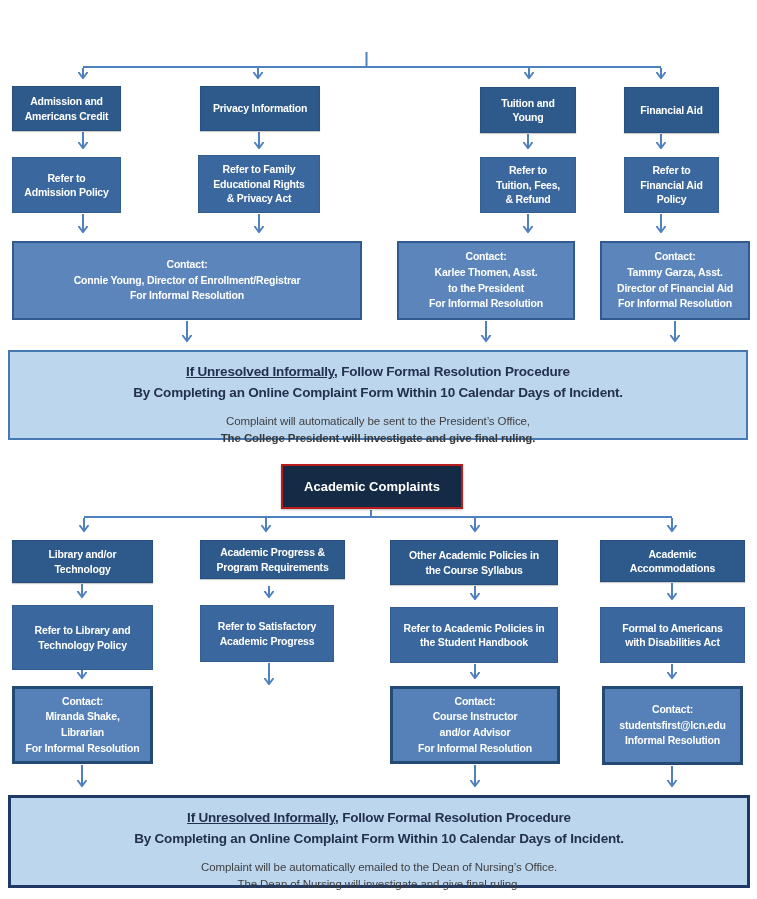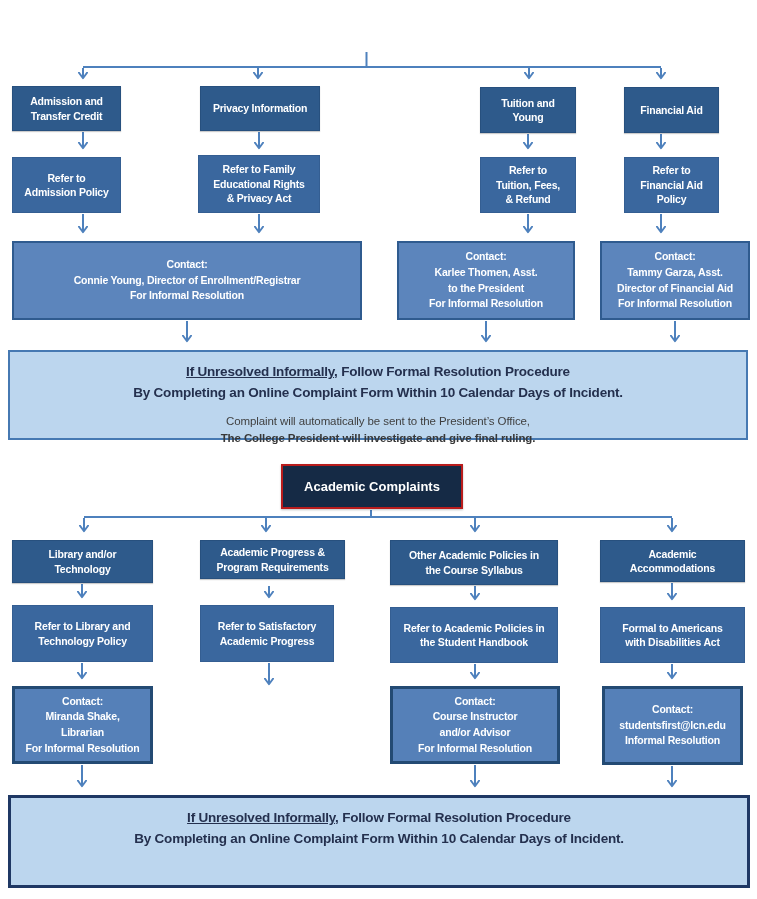--- a/index.html
+++ b/index.html
@@ -128,21 +128,21 @@
 
       <path d="M82,765 V786" marker-end="url(#arr)"></path>
       <path d="M475,765 V786" marker-end="url(#arr)"></path>
       <path d="M672,766 V786" marker-end="url(#arr)"></path>
     </g>
   </svg>
 
 
   <div class="box branch-box" style="left:12px;top:86px;width:109px;height:45px;">
     <span class="lbl">Admission and
-Transfer Credit</span>
+Americans Credit</span>
   </div>
   <div class="box branch-box" style="left:200px;top:86px;width:120px;height:45px;">
     <span class="lbl">Privacy Information</span>
   </div>
   <div class="box branch-box" style="left:480px;top:87px;width:96px;height:46px;">
     <span class="lbl">Tuition and
 Young</span>
   </div>
   <div class="box branch-box" style="left:624px;top:87px;width:95px;height:46px;">
     <span class="lbl">Financial Aid</span>
@@ -211,21 +211,21 @@
   </div>
   <div class="box branch-box" style="left:390px;top:540px;width:168px;height:45px;">
     <span class="lbl">Other Academic Policies in
 the Course Syllabus</span>
   </div>
   <div class="box branch-box" style="left:600px;top:540px;width:145px;height:42px;">
     <span class="lbl">Academic
 Accommodations</span>
   </div>
 
-  <div class="box refer-box" style="left:12px;top:605px;width:141px;height:57px;">
+  <div class="box refer-box" style="left:12px;top:605px;width:141px;height:65px;">
     <span class="lbl">Refer to Library and
 Technology Policy</span>
   </div>
   <div class="box refer-box" style="left:200px;top:605px;width:134px;height:57px;">
     <span class="lbl">Refer to Satisfactory
 Academic Progress</span>
   </div>
   <div class="box refer-box" style="left:390px;top:607px;width:168px;height:56px;">
     <span class="lbl">Refer to Academic Policies in
 the Student Handbook</span>
@@ -251,15 +251,19 @@
     <span class="lbl">Contact:
 studentsfirst@lcn.edu
 Informal Resolution</span>
   </div>
 
   <div class="box big-box big-box-2" style="left:8px;top:795px;width:742px;height:93px;">
     <div class="headline">
       <span class="u">If Unresolved Informally</span><span>, Follow Formal Resolution Procedure</span>
       <div>By Completing an Online Complaint Form Within 10 Calendar Days of Incident.</div>
     </div>
+    <div class="notes">
+      <span class="n1">Complaint will be automatically  emailed to the Dean of Nursing’s Office.</span>
+      <span class="n1">The Dean of Nursing will investigate and give final ruling.</span>
+    </div>
   </div>
 
 </div>
 
 </body></html>

